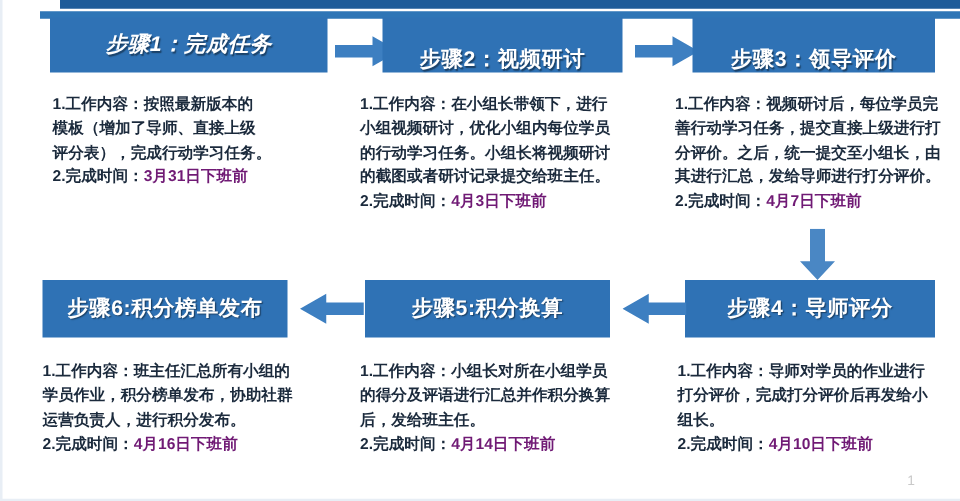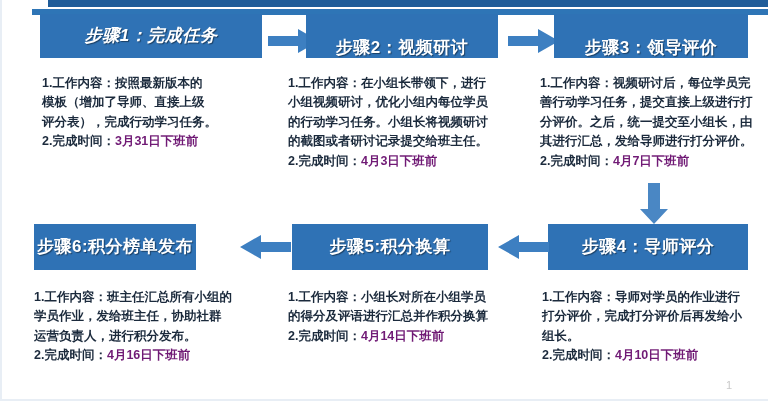--- a/index.html
+++ b/index.html
@@ -165,37 +165,38 @@
     </svg>
   </div>
 
   <div class="step">
     <div class="step-head" style="left:290px; top:224px; width:196px; height:46px;">
       <span>步骤5:积分换算</span>
     </div>
     <div class="step-body" style="left:286px; top:288px; width:230px;">
       <span class="ln">1.工作内容：小组长对所在小组学员</span>
       <span class="ln">的得分及评语进行汇总并作积分换算</span>
+      <span class="ln">后，发给班主任。</span>
       <span class="ln"><span>2.完成时间：</span><span class="due">4月14日下班前</span></span>
     </div>
   </div>
 
   <div class="arrow" style="left:238px; top:234px;">
     <svg width="52" height="26" viewBox="0 0 52 26" aria-hidden="true">
       <polygon points="51,8 21,8 21,1 0,13 21,25 21,18 51,18" fill="#3d7fc1"></polygon>
     </svg>
   </div>
 
   <div class="step">
-    <div class="step-head" style="left:32px; top:224px; width:162px; height:46px;">
+    <div class="step-head" style="left:32px; top:224px; width:196px; height:46px;">
       <span>步骤6:积分榜单发布</span>
     </div>
     <div class="step-body" style="left:32px; top:288px; width:230px;">
       <span class="ln">1.工作内容：班主任汇总所有小组的</span>
-      <span class="ln">学员作业，发给班主任，协助社群</span>
+      <span class="ln">学员作业，积分榜单发布，协助社群</span>
       <span class="ln">运营负责人，进行积分发布。</span>
       <span class="ln"><span>2.完成时间：</span><span class="due">4月16日下班前</span></span>
     </div>
   </div>
 
   <div class="pagenum">1</div>
 
 </div>
 
 </body></html>

